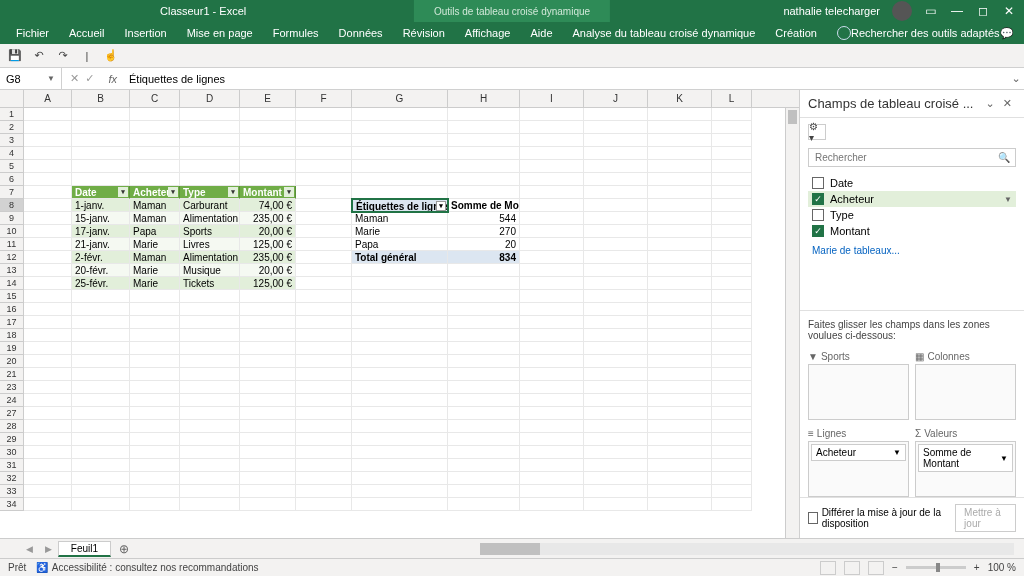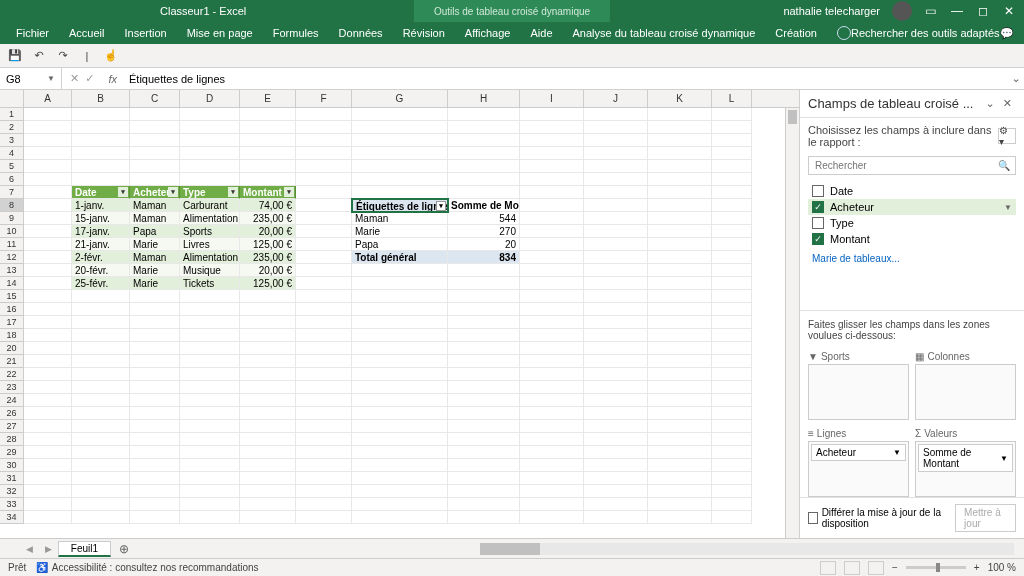--- a/index.html
+++ b/index.html
@@ -443,20 +443,35 @@
           <div class="cell" style="width: 56px;"></div>
           <div class="cell" style="width: 56px;"></div>
           <div class="cell" style="width: 96px;"></div>
           <div class="cell" style="width: 72px;"></div>
           <div class="cell" style="width: 64px;"></div>
           <div class="cell" style="width: 64px;"></div>
           <div class="cell" style="width: 64px;"></div>
           <div class="cell" style="width: 40px;"></div>
         </div>
         <div class="row">
+          <div class="rowh">19</div>
+          <div class="cell" style="width: 48px;"></div>
+          <div class="cell" style="width: 58px;"></div>
+          <div class="cell" style="width: 50px;"></div>
+          <div class="cell" style="width: 60px;"></div>
+          <div class="cell" style="width: 56px;"></div>
+          <div class="cell" style="width: 56px;"></div>
+          <div class="cell" style="width: 96px;"></div>
+          <div class="cell" style="width: 72px;"></div>
+          <div class="cell" style="width: 64px;"></div>
+          <div class="cell" style="width: 64px;"></div>
+          <div class="cell" style="width: 64px;"></div>
+          <div class="cell" style="width: 40px;"></div>
+        </div>
+        <div class="row">
           <div class="rowh">20</div>
           <div class="cell" style="width: 48px;"></div>
           <div class="cell" style="width: 58px;"></div>
           <div class="cell" style="width: 50px;"></div>
           <div class="cell" style="width: 60px;"></div>
           <div class="cell" style="width: 56px;"></div>
           <div class="cell" style="width: 56px;"></div>
           <div class="cell" style="width: 96px;"></div>
           <div class="cell" style="width: 72px;"></div>
           <div class="cell" style="width: 64px;"></div>
@@ -473,66 +488,36 @@
           <div class="cell" style="width: 56px;"></div>
           <div class="cell" style="width: 56px;"></div>
           <div class="cell" style="width: 96px;"></div>
           <div class="cell" style="width: 72px;"></div>
           <div class="cell" style="width: 64px;"></div>
           <div class="cell" style="width: 64px;"></div>
           <div class="cell" style="width: 64px;"></div>
           <div class="cell" style="width: 40px;"></div>
         </div>
         <div class="row">
-          <div class="rowh">22</div>
-          <div class="cell" style="width: 48px;"></div>
-          <div class="cell" style="width: 58px;"></div>
-          <div class="cell" style="width: 50px;"></div>
-          <div class="cell" style="width: 60px;"></div>
-          <div class="cell" style="width: 56px;"></div>
-          <div class="cell" style="width: 56px;"></div>
-          <div class="cell" style="width: 96px;"></div>
-          <div class="cell" style="width: 72px;"></div>
-          <div class="cell" style="width: 64px;"></div>
-          <div class="cell" style="width: 64px;"></div>
-          <div class="cell" style="width: 64px;"></div>
-          <div class="cell" style="width: 40px;"></div>
-        </div>
-        <div class="row">
           <div class="rowh">23</div>
           <div class="cell" style="width: 48px;"></div>
           <div class="cell" style="width: 58px;"></div>
           <div class="cell" style="width: 50px;"></div>
           <div class="cell" style="width: 60px;"></div>
           <div class="cell" style="width: 56px;"></div>
           <div class="cell" style="width: 56px;"></div>
           <div class="cell" style="width: 96px;"></div>
           <div class="cell" style="width: 72px;"></div>
           <div class="cell" style="width: 64px;"></div>
           <div class="cell" style="width: 64px;"></div>
           <div class="cell" style="width: 64px;"></div>
           <div class="cell" style="width: 40px;"></div>
         </div>
         <div class="row">
           <div class="rowh">24</div>
-          <div class="cell" style="width: 48px;"></div>
-          <div class="cell" style="width: 58px;"></div>
-          <div class="cell" style="width: 50px;"></div>
-          <div class="cell" style="width: 60px;"></div>
-          <div class="cell" style="width: 56px;"></div>
-          <div class="cell" style="width: 56px;"></div>
-          <div class="cell" style="width: 96px;"></div>
-          <div class="cell" style="width: 72px;"></div>
-          <div class="cell" style="width: 64px;"></div>
-          <div class="cell" style="width: 64px;"></div>
-          <div class="cell" style="width: 64px;"></div>
-          <div class="cell" style="width: 40px;"></div>
-        </div>
-        <div class="row">
-          <div class="rowh">26</div>
           <div class="cell" style="width: 48px;"></div>
           <div class="cell" style="width: 58px;"></div>
           <div class="cell" style="width: 50px;"></div>
           <div class="cell" style="width: 60px;"></div>
           <div class="cell" style="width: 56px;"></div>
           <div class="cell" style="width: 56px;"></div>
           <div class="cell" style="width: 96px;"></div>
           <div class="cell" style="width: 72px;"></div>
           <div class="cell" style="width: 64px;"></div>
           <div class="cell" style="width: 64px;"></div>
@@ -665,21 +650,20 @@
       </div>
   </div>
 
   <div class="pane">
     <div class="pane-hdr">
       <span class="title">Champs de tableau croisé ...</span>
       <span class="icon">⌄</span>
       <span class="icon">✕</span>
     </div>
     <div class="pane-sub">
-      <span style="flex:1">Choisissez les champs à inclure dans le rapport :</span>
       <div class="gear">⚙ ▾</div>
     </div>
     <div class="pane-search">
       <input placeholder="Rechercher" style="">
       <span class="mag">🔍</span>
     </div>
     <div class="field-list" id="field-list">
         <div class="field">
           <div class="cb"></div>
           <span>Date</span>

